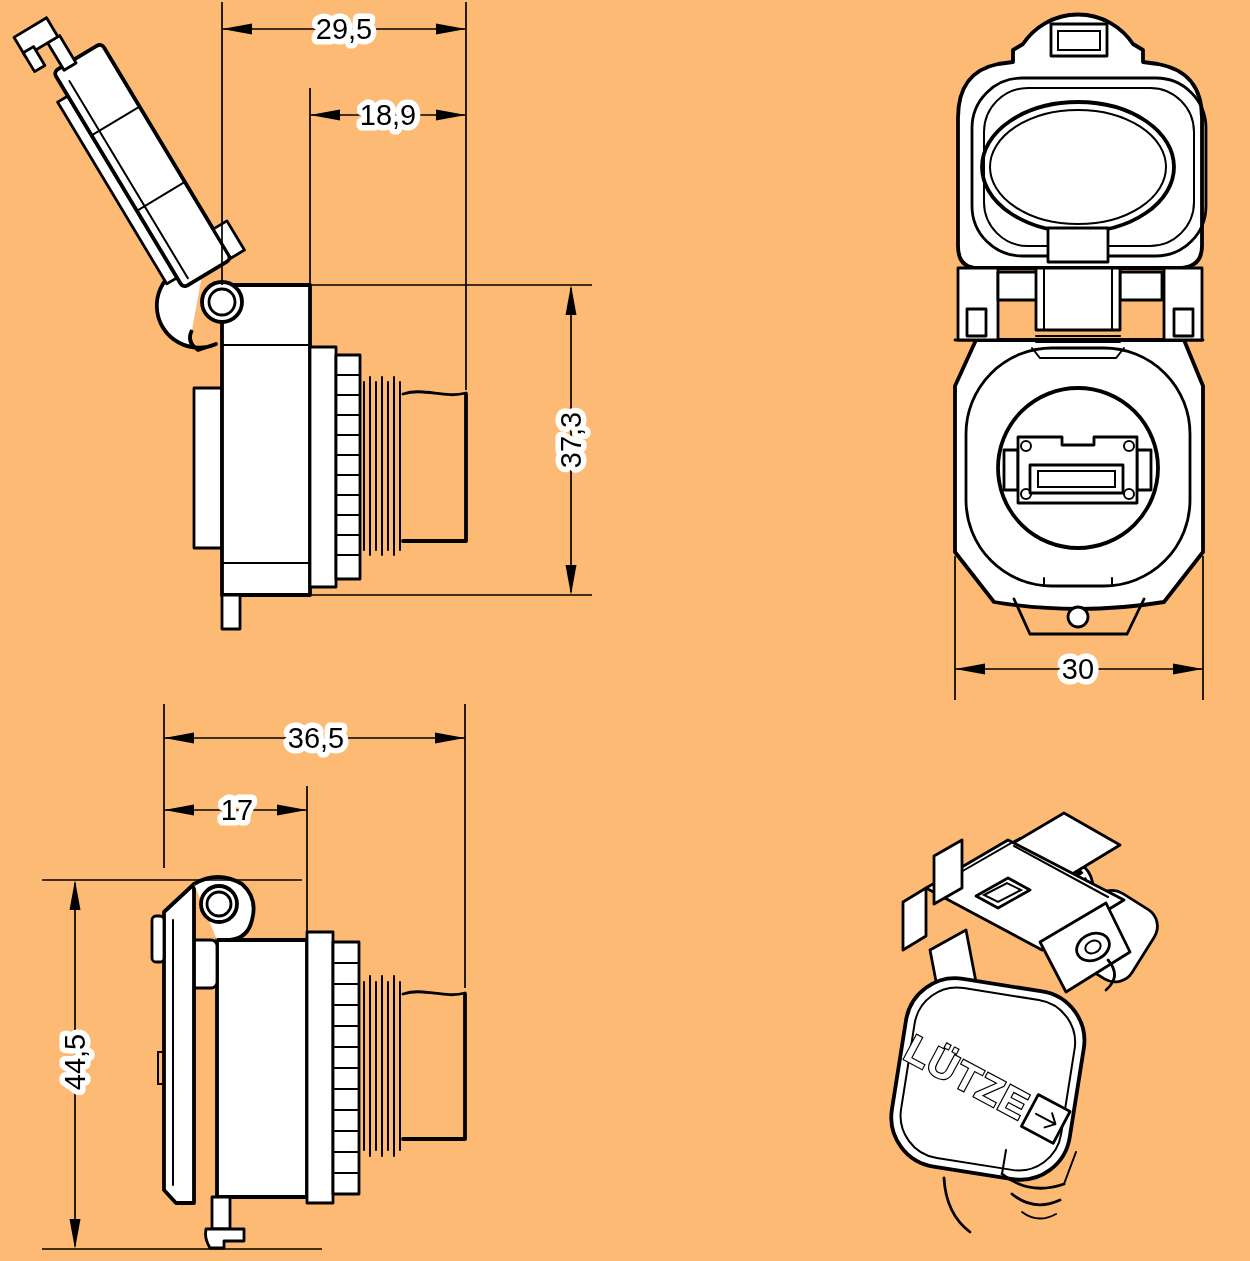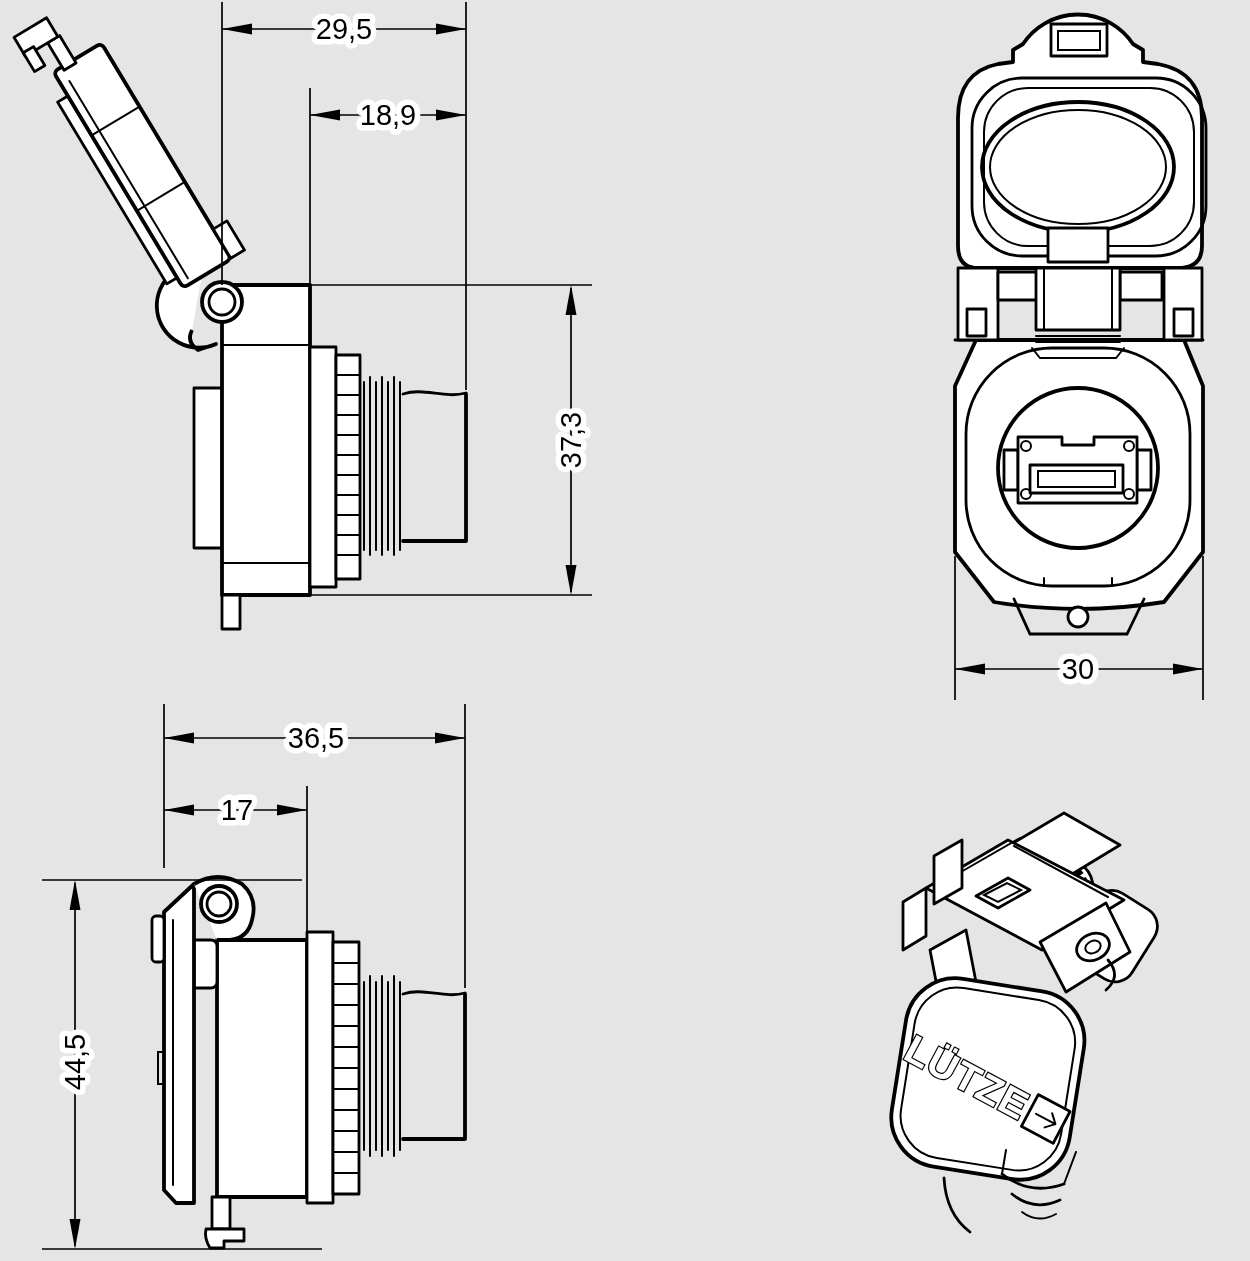--- a/index.html
+++ b/index.html
@@ -1,17 +1,17 @@
 <!DOCTYPE html>
 <html style="--line: #000000;"><head>
 <meta charset="utf-8">
 <style>
   :root { --line:#000000; }
   html,body{margin:0;padding:0;background:#fff;}
-  .page{width:1250px;height:1261px;background:#e5e5e5;position:relative;overflow:hidden;}
+  .page{width:1250px;height:1261px;background:#fdba74;position:relative;overflow:hidden;}
   svg{display:block;}
   .ol {fill:#fff;stroke:var(--line);stroke-width:3.8;stroke-linejoin:round;}
   .ol3{fill:#fff;stroke:var(--line);stroke-width:2.8;stroke-linejoin:round;}
   .ln {fill:none;stroke:var(--line);stroke-width:3.8;stroke-linecap:round;stroke-linejoin:round;}
   .l3 {fill:none;stroke:var(--line);stroke-width:2.8;stroke-linecap:round;}
   .l2 {fill:none;stroke:var(--line);stroke-width:2;stroke-linecap:round;}
   .dim{fill:none;stroke:var(--line);stroke-width:1.7;}
   .arr{fill:var(--line);stroke:none;}
   .dimtxt{font:29px "Liberation Sans", sans-serif;fill:var(--line);stroke:#ffffff;stroke-width:11px;
           paint-order:stroke;stroke-linejoin:round;text-anchor:middle;dominant-baseline:central;}

